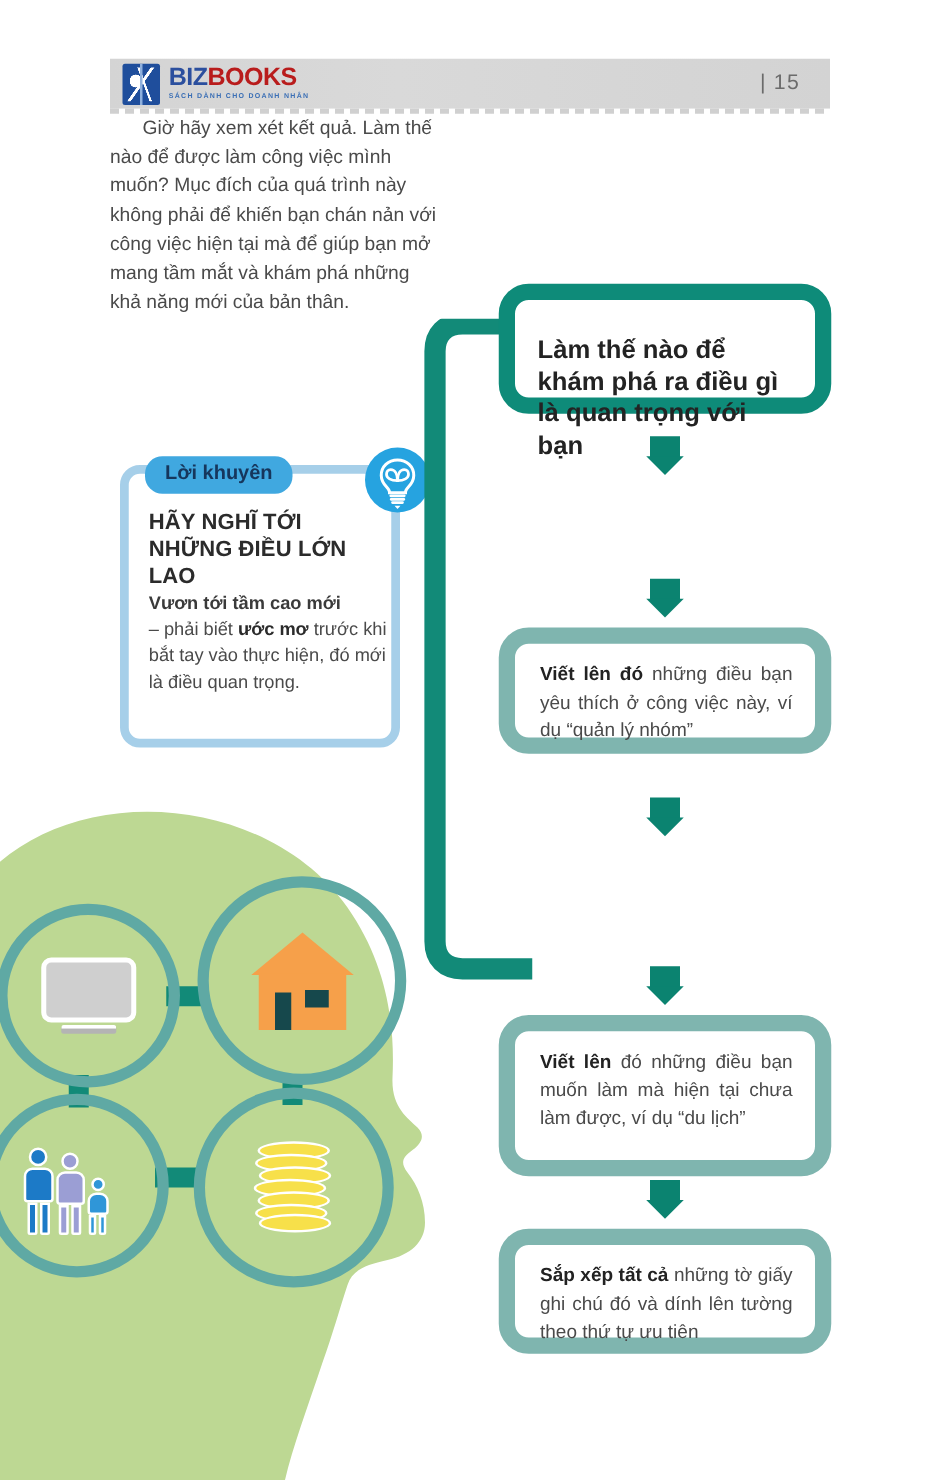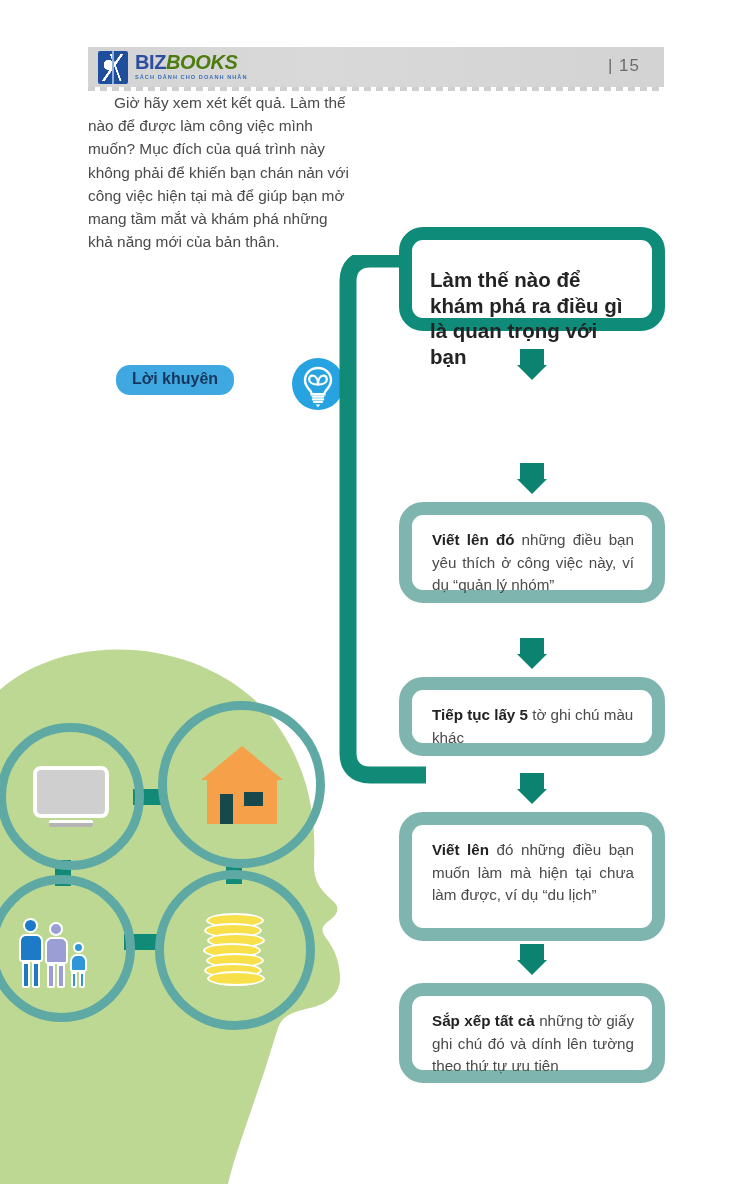--- a/index.html
+++ b/index.html
@@ -33,21 +33,21 @@
       linear-gradient(125deg, transparent 45%, #ffffff 46%, #ffffff 52%, transparent 53%),
       linear-gradient(70deg, transparent 55%, #ffffff 56%, #ffffff 61%, transparent 62%),
       #1f4e9c;
   }
   .logo-mark::after{
     content:""; position:absolute; left:14px; top:0; width:1.5px; height:33px; background:#8fb0dd;
   }
   .logo-txt { padding-top:1px; }
   .logo-title { font-size:20px; font-weight:bold; letter-spacing:-0.4px; line-height:20px; }
   .logo-title .biz { color:#2b4f9e; }
-  .logo-title .books { color:#4d7c0f;font-style:italic; }
+  .logo-title .books { color:#b91c1c; }
   .logo-sub {
     font-size:5.6px; font-weight:bold; letter-spacing:1.05px;
     color:#3b6fb5; line-height:8px; margin-top:1px;
   }
   .pagenum {
     position:absolute; right:108px; top:56px;
     font-size:17px; color:#6b6b6b; letter-spacing:1px;text-align:center;
   }
 
   
@@ -280,20 +280,27 @@
       <i style="top:0px;left:3px"></i>
         <i style="top:10px;left:1px"></i>
       <i style="top:20px;left:4px"></i>
         <i style="top:30px;left:0px"></i>
       <i style="top:40px;left:3px"></i>
         <i style="top:50px;left:1px"></i>
       <i style="top:58px;left:4px"></i>
     </div>
   </div>
 
+  <div class="tip">
+    <div class="tip-body" style="left:16px;top:28px;width:192px;position:absolute;">
+      <div class="tip-head">HÃY NGHĨ TỚI NHỮNG ĐIỀU LỚN LAO</div>
+      <div class="tip-sub1">Vươn tới tầm cao mới</div>
+      <div class="tip-sub2"><span>– phải biết </span><b>ước mơ</b><span> trước khi bắt tay vào thực hiện, đó mới là điều quan trọng.</span></div>
+    </div>
+  </div>
   <div class="tip-pill">Lời khuyên</div>
   <div class="tip-bulb">
     <svg width="52" height="52" viewBox="0 0 52 52" aria-hidden="true">
       <path d="M26,10 C18.5,10 13,15.4 13,22.3 C13,26.6 15.3,29.4 17.3,31.6
                C18.7,33.1 19.6,34.1 19.6,35.6 L19.6,36.2 L32.4,36.2 L32.4,35.6
                C32.4,34.1 33.3,33.1 34.7,31.6 C36.7,29.4 39,26.6 39,22.3
                C39,15.4 33.5,10 26,10 Z" fill="none" stroke="#ffffff" stroke-width="2.4"></path>
       <path d="M20.6,38.6 L31.4,38.6 M20.9,41.4 L31.1,41.4 M22,44 L30,44" stroke="#ffffff" stroke-width="2.2" stroke-linecap="round"></path>
       <path d="M23.6,46.6 L28.4,46.6 L26,49.2 Z" fill="#ffffff"></path>
       <path d="M26,26.5 C26,21 23.8,17.6 20.6,17.6 C18.4,17.6 17.2,19.4 17.2,21.4
@@ -317,23 +324,20 @@
   <div class="arrow" id="ar1"></div>
 
   <div class="stub" id="st2"></div>
   <div class="arrow" id="ar2"></div>
   <div class="fbox step just" id="fb2">
     <div class="txt"><b>Viết lên đó</b><span> những điều bạn yêu thích ở công việc này, ví dụ “quản lý nhóm”</span></div>
   </div>
 
   <div class="stub" id="st3"></div>
   <div class="arrow" id="ar3"></div>
-  <div class="fbox step" id="fb3">
-    <div class="txt"><b>Tiếp tục lấy 5</b><span> tờ ghi chú màu khác</span></div>
-  </div>
 
   <div class="stub" id="st4"></div>
   <div class="arrow" id="ar4"></div>
   <div class="fbox step just" id="fb4">
     <div class="txt"><b>Viết lên</b><span> đó những điều bạn muốn làm mà hiện tại chưa làm được, ví dụ “du lịch”</span></div>
   </div>
 
   <div class="stub" id="st5"></div>
   <div class="arrow" id="ar5"></div>
   <div class="fbox step just" id="fb5">

